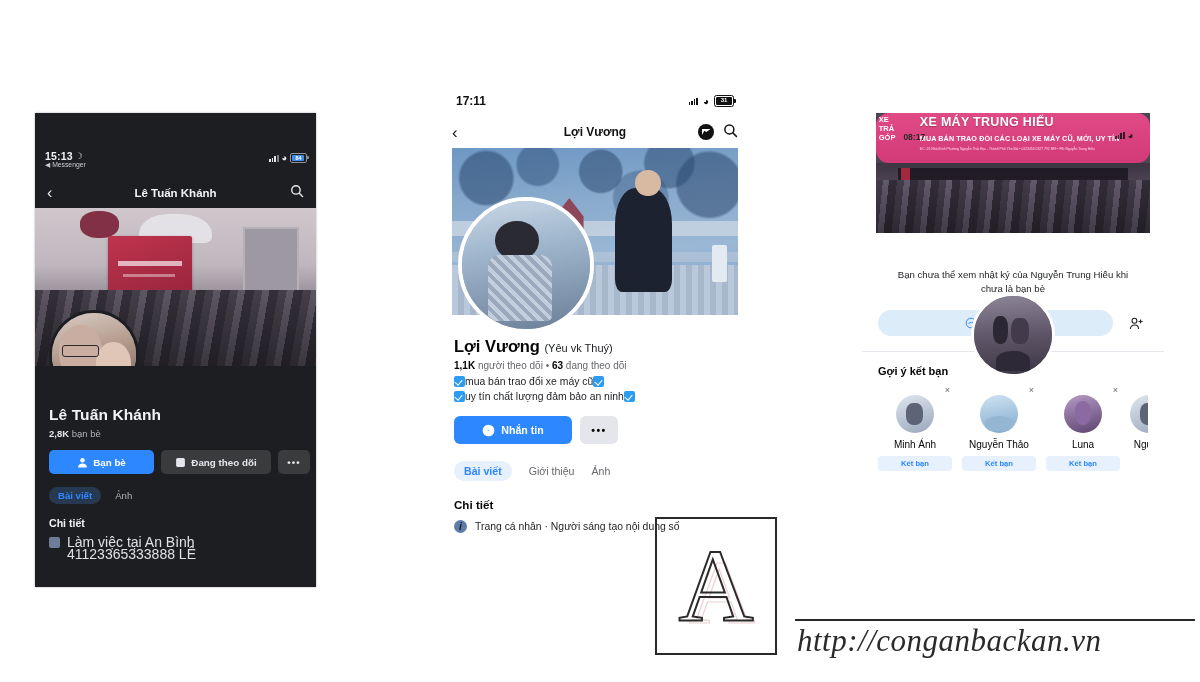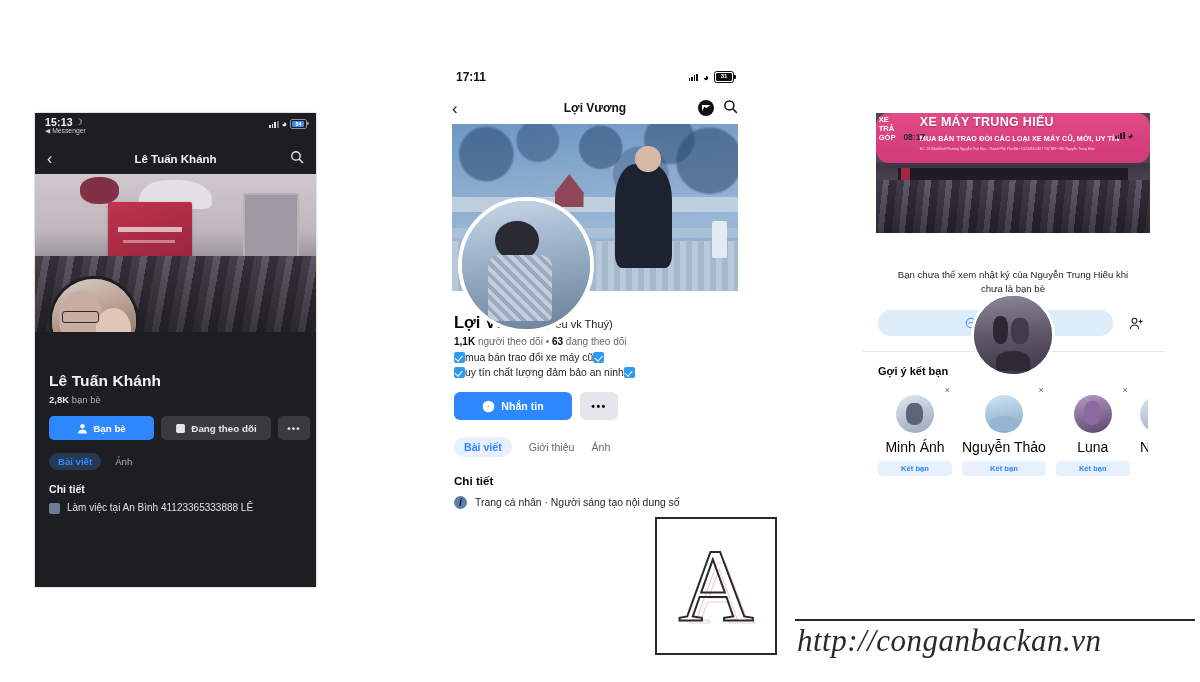--- a/index.html
+++ b/index.html
@@ -14,21 +14,21 @@
   
   .phone{position:absolute;overflow:hidden;}
 
   
   #phone1{
     left:35px;top:113px;width:281px;height:474px;
     background:#1c1e21;color:#e4e6eb;
     box-shadow:0 0 2px rgba(0,0,0,.35);
   }
   #phone1 .statusbar{
-    height:30px;position:relative;padding:3px 10px 0 10px;box-sizing:border-box;
+    height:30px;position:relative;padding:3px 10px 0 10px;box-sizing:border-box;margin-top:34px;
   }
   #phone1 .sb-time{font-size:10.5px;font-weight:bold;color:#f2f3f5;letter-spacing:.2px;}
   #phone1 .sb-moon{font-size:9px;margin-left:2px;color:#d8dadd;}
   #phone1 .sb-back{font-size:6.8px;color:#c9ccd1;margin-top:-1px;}
   #phone1 .sb-right{position:absolute;right:9px;top:6px;display:flex;align-items:center;gap:3px;}
   .bars{display:flex;align-items:flex-end;gap:1px;height:8px;}
   .bars i{display:block;width:1.6px;background:#e4e6eb;}
   .bars i:nth-child(1){height:3px}.bars i:nth-child(2){height:4.5px}
   .bars i:nth-child(3){height:6px}.bars i:nth-child(4){height:7.5px;background:#7b7e83}
   .wifi{font-size:9px;line-height:1;color:#e4e6eb;}
@@ -82,27 +82,27 @@
   #phone1 .btn.secondary{background:#3a3b3c;color:#e4e6eb;flex:0 0 110px;}
   #phone1 .btn.more{background:#3a3b3c;color:#e4e6eb;flex:0 0 32px;letter-spacing:1px;}
 
   #phone1 .tabs{display:flex;align-items:center;gap:14px;margin-top:13px;}
   #phone1 .tab{font-size:9.6px;color:#b0b3b8;}
   #phone1 .tab.active{background:#263951;color:#2d88ff;padding:3px 9px;border-radius:11px;font-weight:bold;}
 
   #phone1 .secth{font-size:10.6px;font-weight:bold;margin-top:13px;color:#f2f3f5;}
   #phone1 .detail{display:flex;gap:7px;align-items:flex-start;margin-top:7px;}
   .ic-sq{width:11px;height:11px;border-radius:2px;background:#6d7d95;flex:0 0 11px;margin-top:1px;}
-  #phone1 .detail span{font-size:10px;color:#dfe1e4;line-height:12px;}
+  #phone1 .detail span{font-size:14px;color:#dfe1e4;line-height:12px;}
 
   
   #phone2{
     left:436px;top:62px;width:318px;height:516px;background:#ffffff;color:#050505;
   }
-  #phone2 .statusbar2{height:30px;display:flex;align-items:center;padding:0 20px;box-sizing:border-box;}
+  #phone2 .statusbar2{height:30px;display:flex;align-items:center;padding:0 20px;box-sizing:border-box;margin-top:24px;}
   #phone2 .sb2-time{font-size:12px;font-weight:bold;color:#111;}
   #phone2 .sb2-right{margin-left:auto;display:flex;align-items:center;gap:5px;}
   .bars-d i{background:#111;}
   .bars-d i:nth-child(4){background:#111;}
   .wifi-d{color:#111;font-size:10px;}
   .batt-d{width:18px;height:9.5px;border:1.2px solid #111;border-radius:2.5px;position:relative;}
   .batt-d::after{content:"";position:absolute;right:-3px;top:2.5px;width:2px;height:4px;background:#111;border-radius:0 1px 1px 0;}
   .batt-d b{position:absolute;left:1.2px;top:1.2px;bottom:1.2px;right:1.2px;background:#111;border-radius:1.2px;display:block;}
   .batt-d span{position:absolute;inset:0;font-size:6px;color:#fff;text-align:center;line-height:9.5px;font-weight:bold;}
 
@@ -205,21 +205,21 @@
   #phone3 .sugcard{flex:0 0 74px;position:relative;text-align:center;}
   #phone3 .sugcard.clip{flex:0 0 26px;overflow:hidden;}
   #phone3 .sug-x{position:absolute;right:2px;top:0;font-size:9px;color:#65676b;line-height:1;}
   #phone3 .sug-av{width:38px;height:38px;border-radius:50%;margin:9px auto 0 auto;overflow:hidden;position:relative;}
   .sav-a{background:linear-gradient(160deg,#dfe6ef,#9aa7bb);}
   .sav-a::after{content:"";position:absolute;left:26%;top:22%;width:46%;height:56%;border-radius:40%;background:#5d6475;}
   .sav-b{background:linear-gradient(170deg,#cfe3f3,#7fa8ca);}
   .sav-b::after{content:"";position:absolute;left:14%;bottom:6%;width:72%;height:40%;border-radius:50% 50% 10% 10%;background:#95b6d2;}
   .sav-c{background:linear-gradient(165deg,#b49ac4,#5e4370);}
   .sav-c::after{content:"";position:absolute;left:28%;top:16%;width:44%;height:62%;border-radius:45%;background:#8a6aa0;}
-  #phone3 .sug-name{font-size:14px;color:#050505;margin-top:6px;white-space:nowrap;}
+  #phone3 .sug-name{font-size:10px;color:#050505;margin-top:6px;white-space:nowrap;}
   #phone3 .sug-btn{margin-top:6px;height:15px;border-radius:4px;background:#e7f0fd;color:#2d88ff;
      font-size:7.6px;font-weight:bold;display:flex;align-items:center;justify-content:center;}
 
   
   .wm{position:absolute;left:655px;top:515px;width:540px;height:150px;pointer-events:none;}
   .wm-logo{position:absolute;left:0;top:2px;width:122px;height:138px;border:2px solid #2a2a2a;box-sizing:border-box;}
   .wm-logo .glyph{position:absolute;inset:0;display:flex;align-items:center;justify-content:center;
     font-size:104px;line-height:1;font-family:"Liberation Serif",serif;color:transparent;
     -webkit-text-stroke:2px #2a2a2a;}
   .wm-logo .glyph2{position:absolute;inset:0;display:flex;align-items:center;justify-content:center;

